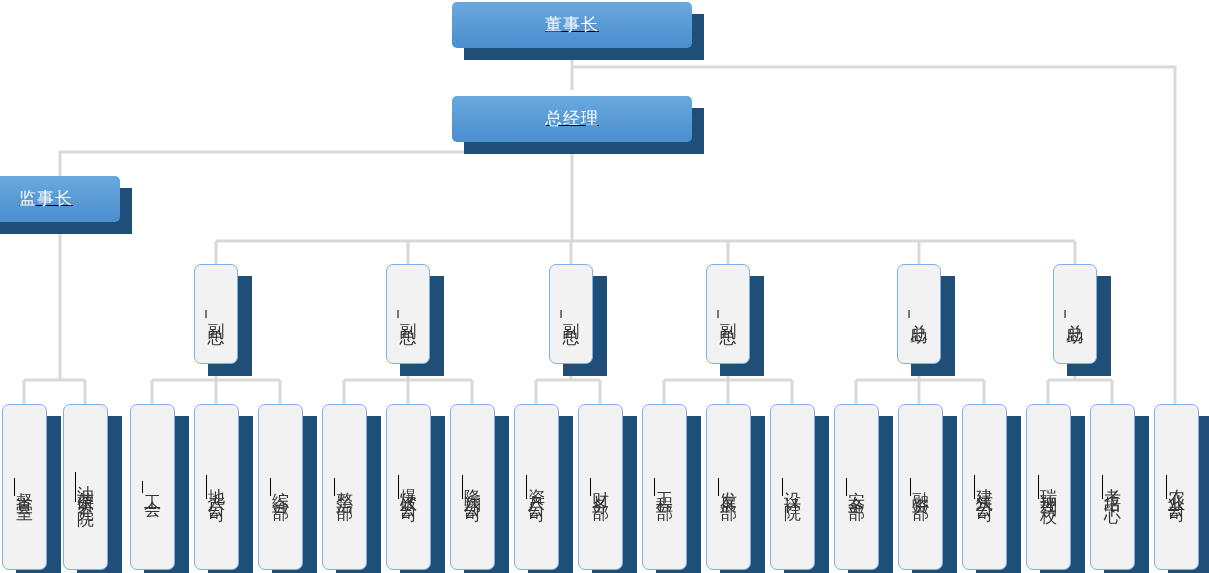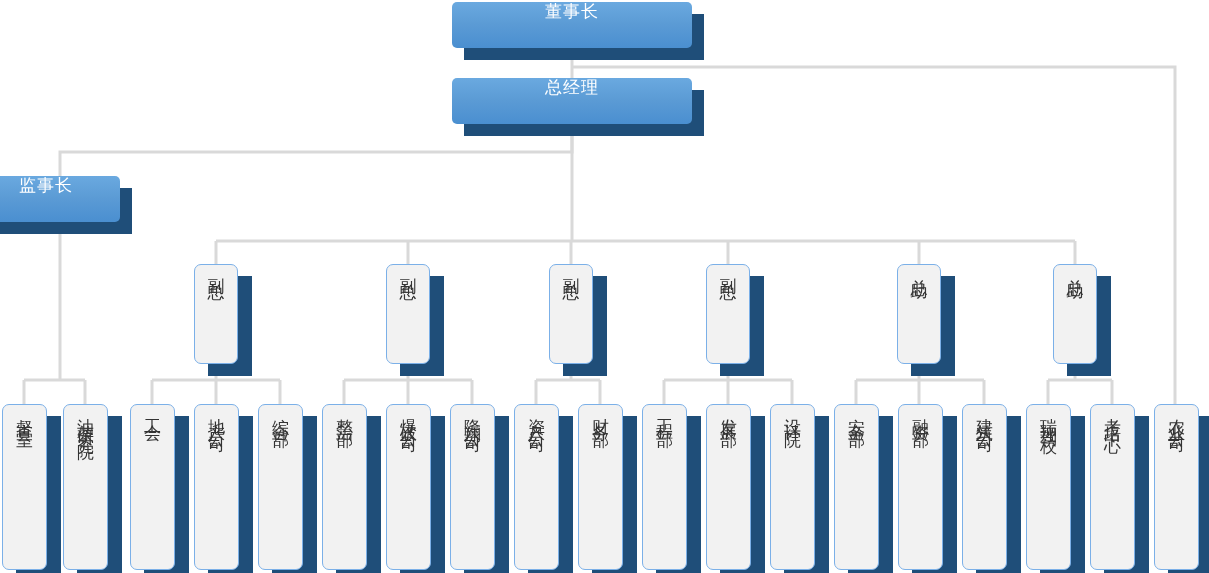--- a/index.html
+++ b/index.html
@@ -39,22 +39,23 @@
     background: #1f4e79;
   }
   .node .face {
     position: absolute;
     left: 0;
     top: 0;
     width: 100%;
     height: 100%;
     box-sizing: border-box;
     display: flex;
-    align-items: flex-start;
+    align-items: center;
     justify-content: center;
+    text-decoration: underline;
   }
   .node .label {
     position: relative;
     z-index: 2;
     text-align: center;
     line-height: 1.18;
     white-space: pre-line;
   }
 
   
@@ -150,21 +151,21 @@
       <path d="M 1112 380 L 1112 404" fill="none" stroke="#d9d9d9" stroke-width="3"></path>
     </svg>
 
   <div class="node exec" style="left: 452px; top: 2px; width: 240px; height: 46px;">
     <div class="shadow"></div>
     <div class="face">
       <span class="label">董事长</span>
     </div>
   </div>
 
-  <div class="node exec" style="left: 452px; top: 78px; width: 240px; height: 46px;">
+  <div class="node exec" style="left: 452px; top: 96px; width: 240px; height: 46px;">
     <div class="shadow"></div>
     <div class="face">
       <span class="label">总经理</span>
     </div>
   </div>
 
   <div class="node exec" style="left: -28px; top: 176px; width: 148px; height: 46px;">
     <div class="shadow"></div>
     <div class="face">
       <span class="label">监事长</span>

